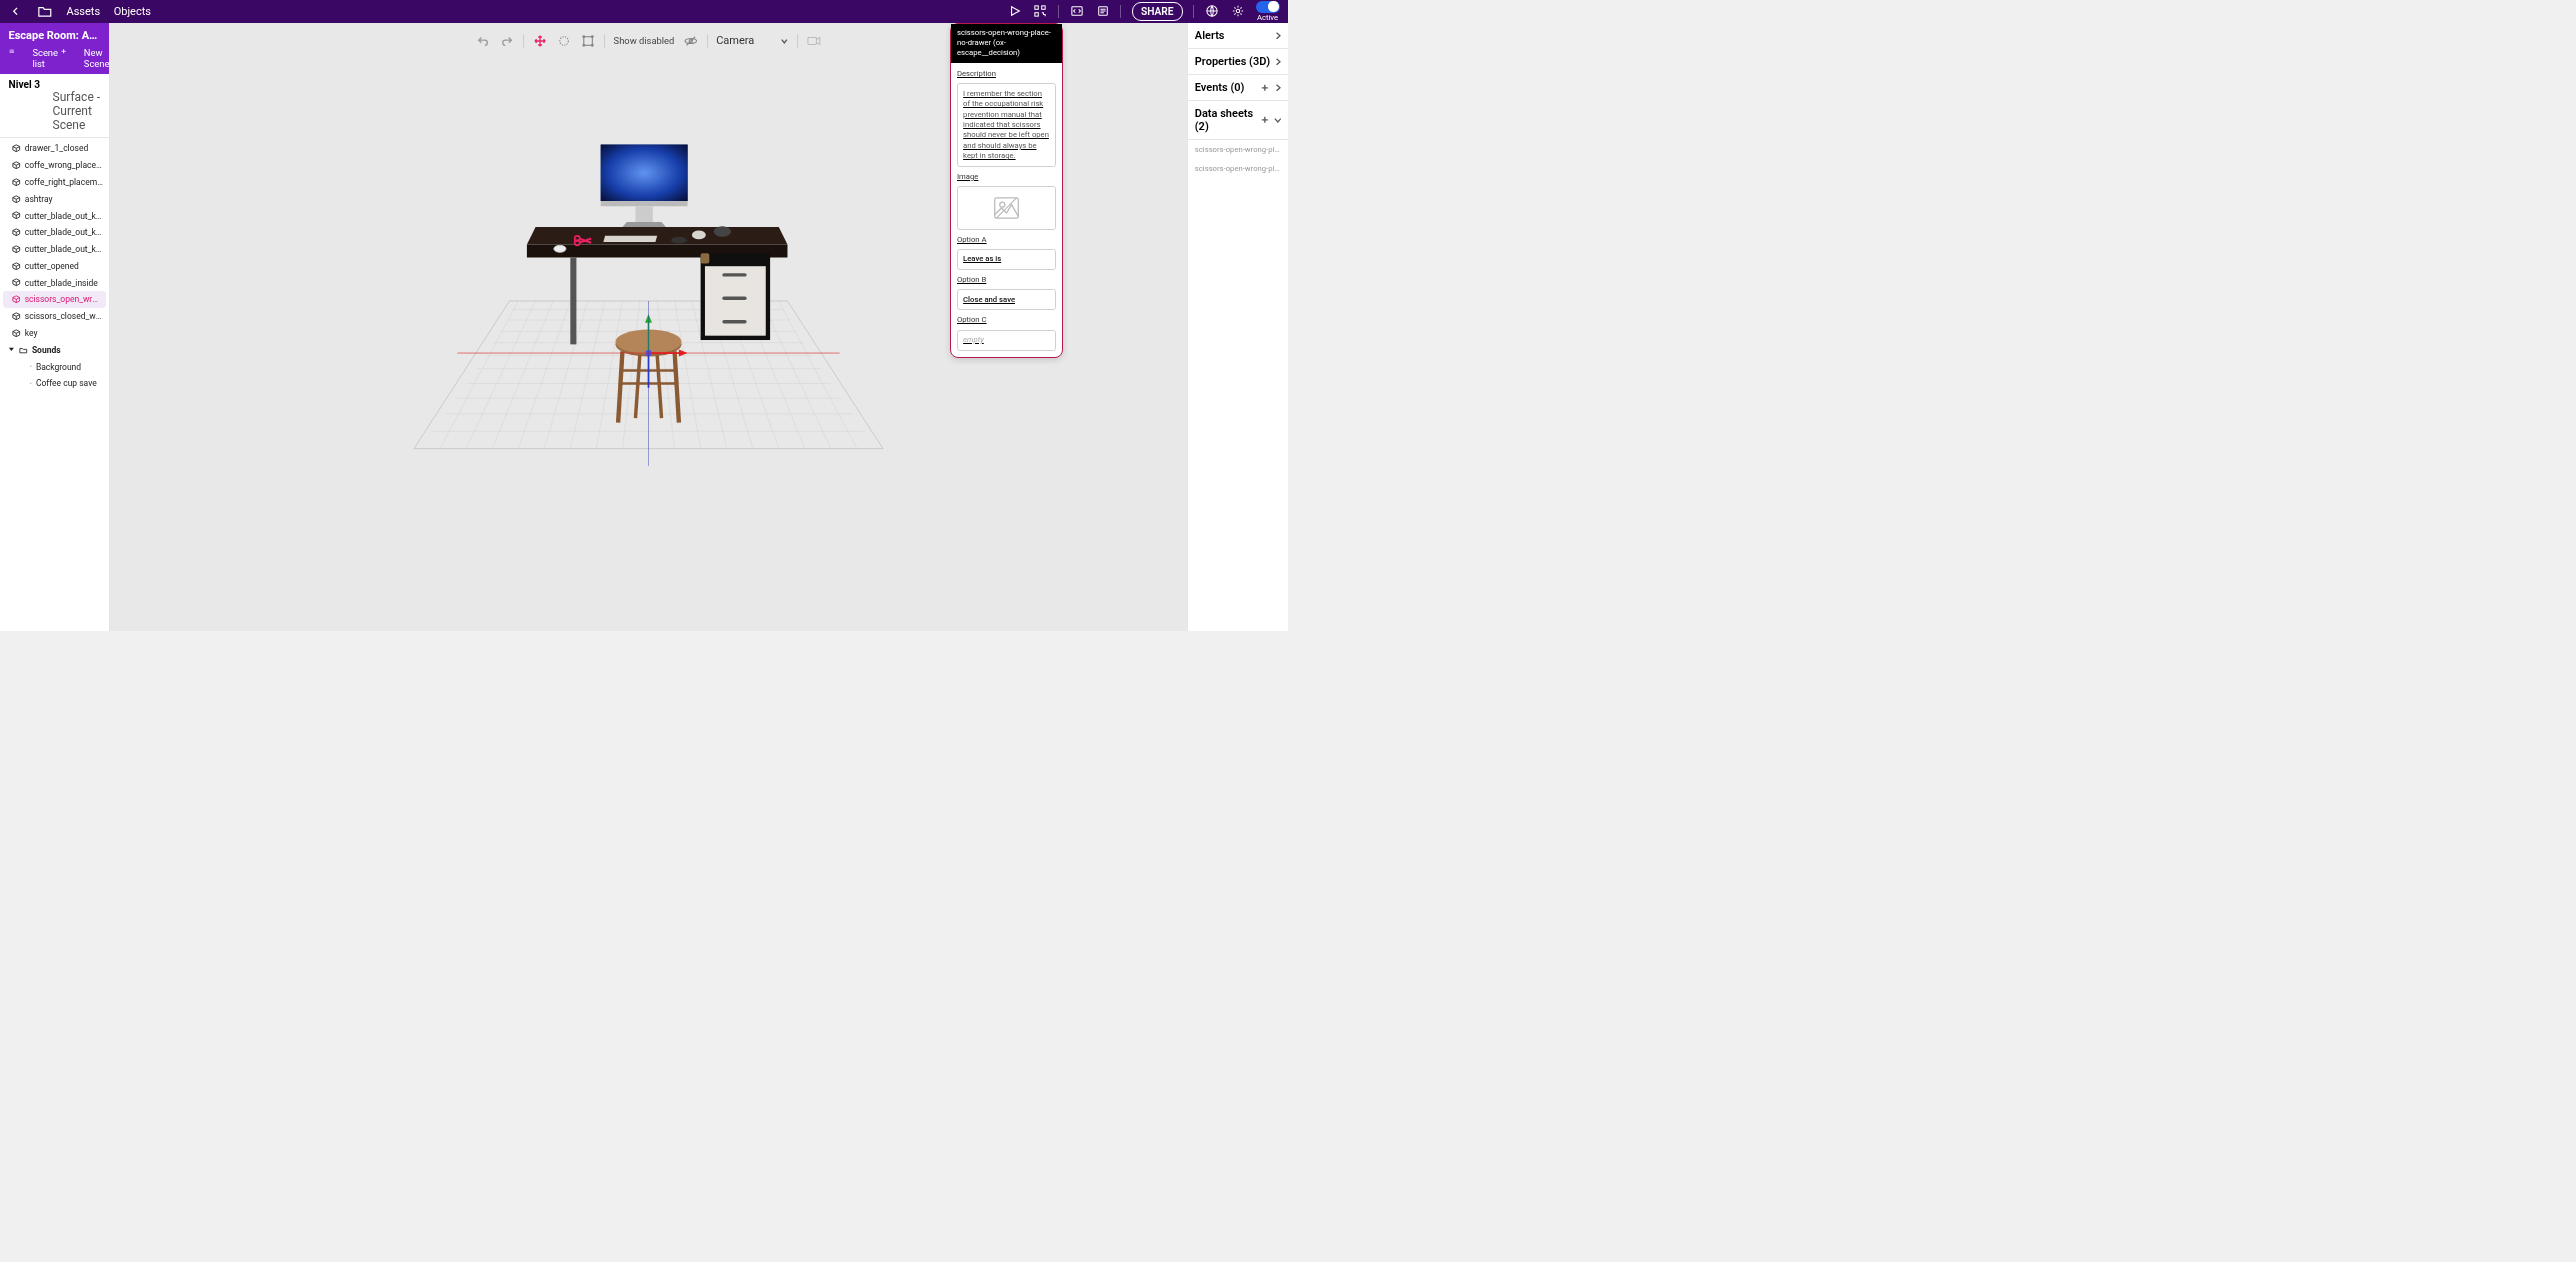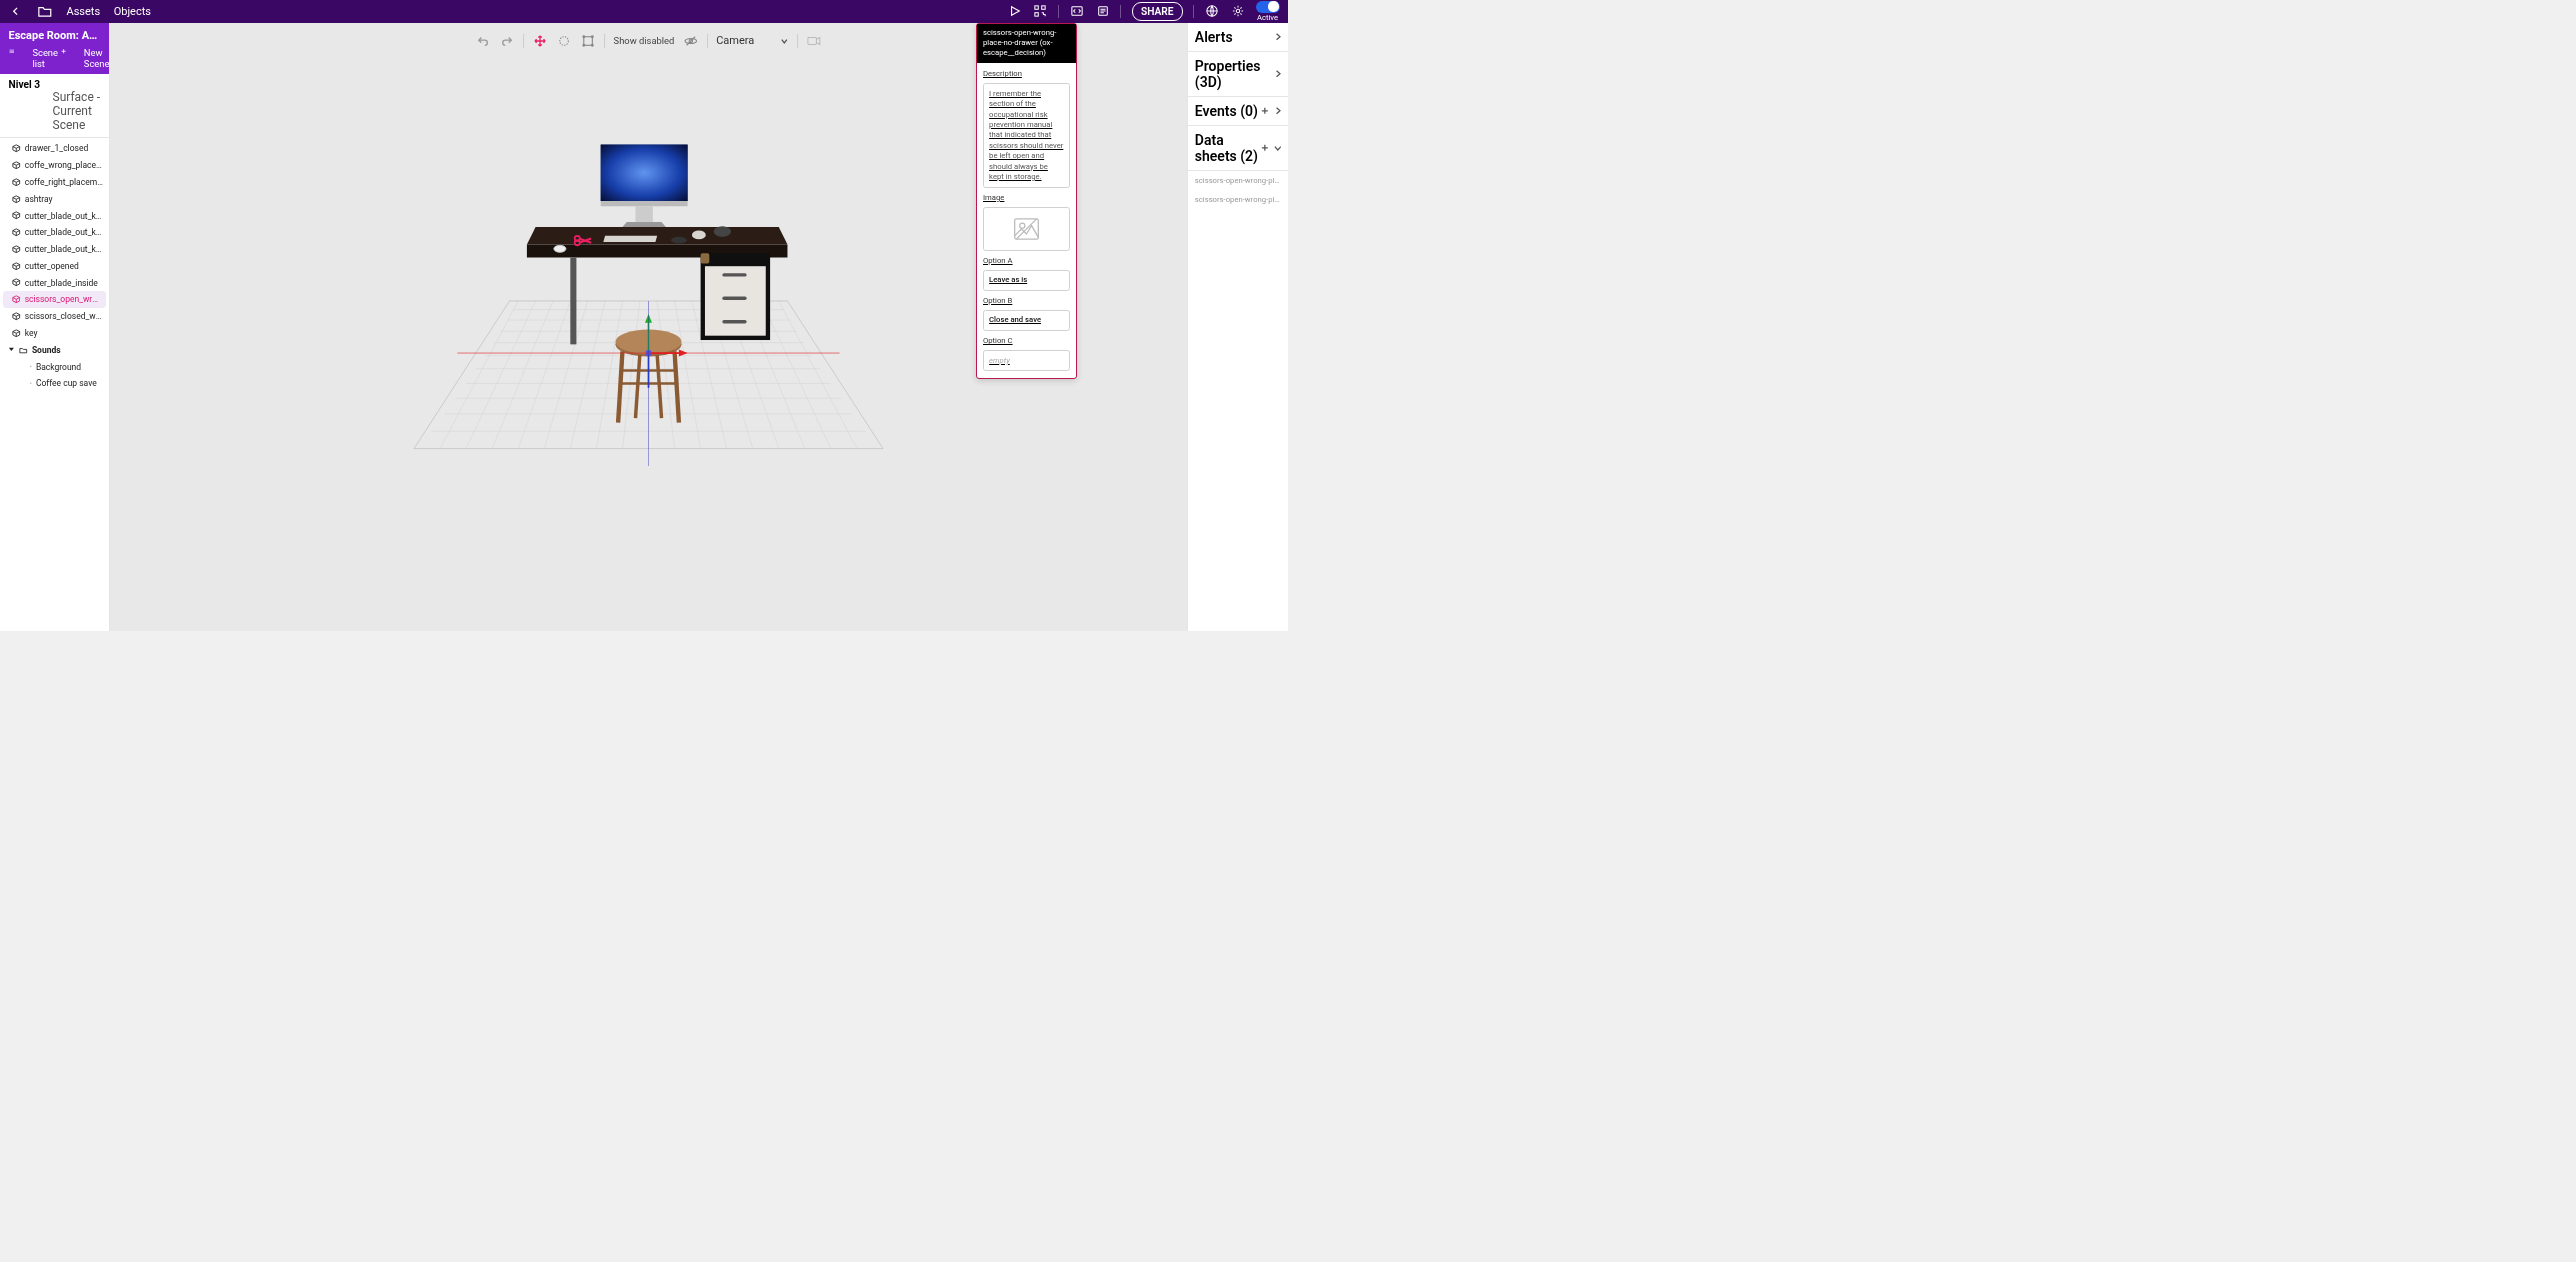--- a/index.html
+++ b/index.html
@@ -41,31 +41,31 @@
 .viewport-toolbar { position: absolute; top: 6.8px; left: 50%; transform: translateX(-50%); display: flex; align-items: center; gap: 8.5px; background: transparent; padding: 3.4px 6.8px; font-size: 10.2px; color: #333; }
 .vt-btn { width: 15.4px; height: 15.4px; display: flex; align-items: center; justify-content: center; cursor: pointer; color: #888; }
 .vt-btn.pink { color: #e91e63; }
 .vt-sep { width: 0.9px; height: 13.6px; background: #ccc; }
 .vt-text { color: #444; font-size: 9.4px; }
 .camera-sel { display: flex; align-items: center; gap: 25.6px; font-size: 11px; color: #333; cursor: pointer; }
 
 .scene-render { position: absolute; top: 0; left: 0; right: 0; bottom: 0; display: flex; align-items: center; justify-content: center; }
 .scene-render svg { width: 100%; height: 100%; }
 
-.overlay-panel { position: absolute; top: 0; right: 110px; width: 101px; background: #fff; border: 1.7px solid #b8184f; border-radius: 3px; box-shadow: 0 1.7px 6.8px rgba(0,0,0,0.15); font-size: 8.5px; }
+.overlay-panel { position: absolute; top: 0; right: 124px; width: 113px; background: #fff; border: 1.7px solid #b8184f; border-radius: 8px; box-shadow: 0 1.7px 6.8px rgba(0,0,0,0.15); font-size: 8.5px; }
 .overlay-head { background: #000; color: #fff; padding: 4.3px 6px; font-size: 7.7px; line-height: 1.3; }
 .overlay-body { padding: 6.8px 6px; display: flex; flex-direction: column; gap: 5.1px; text-decoration: underline; }
 .field-label { font-size: 7.7px; color: #333; }
 .field-box { border: 0.9px solid #d0d0d0; border-radius: 2.6px; padding: 4.3px 5.1px; font-size: 7.7px; line-height: 1.35; color: #555; }
 .field-box.img { height: 44px; display: flex; align-items: center; justify-content: center; color: #bbb; }
 .field-box.input { color: #111; font-weight: 500; }
 .field-box.empty { color: #aaa; font-style: italic; }
 
 .sidebar-right { width: 101px; background: #fff; border-left: 0.9px solid #e5e5e5; display: flex; flex-direction: column; }
-.accordion { border-bottom: 0.9px solid #e5e5e5; padding: 6px 6.8px; display: flex; align-items: center; justify-content: space-between; font-size: 14px; font-weight: 600; cursor: pointer; }
+.accordion { border-bottom: 0.9px solid #e5e5e5; padding: 6px 6.8px; display: flex; align-items: center; justify-content: space-between; font-size: 11px; font-weight: 600; cursor: pointer; }
 .accordion .icons { display: flex; gap: 5.1px; color: #555; }
 .ds-item { padding: 5.1px 6.8px; font-size: 7.7px; color: #999; white-space: nowrap; overflow: hidden; text-overflow: ellipsis; }
 
 </style>
 </head>
 <body>
 
 <div class="topbar">
   <div class="left">
     <span class="icon-btn">

